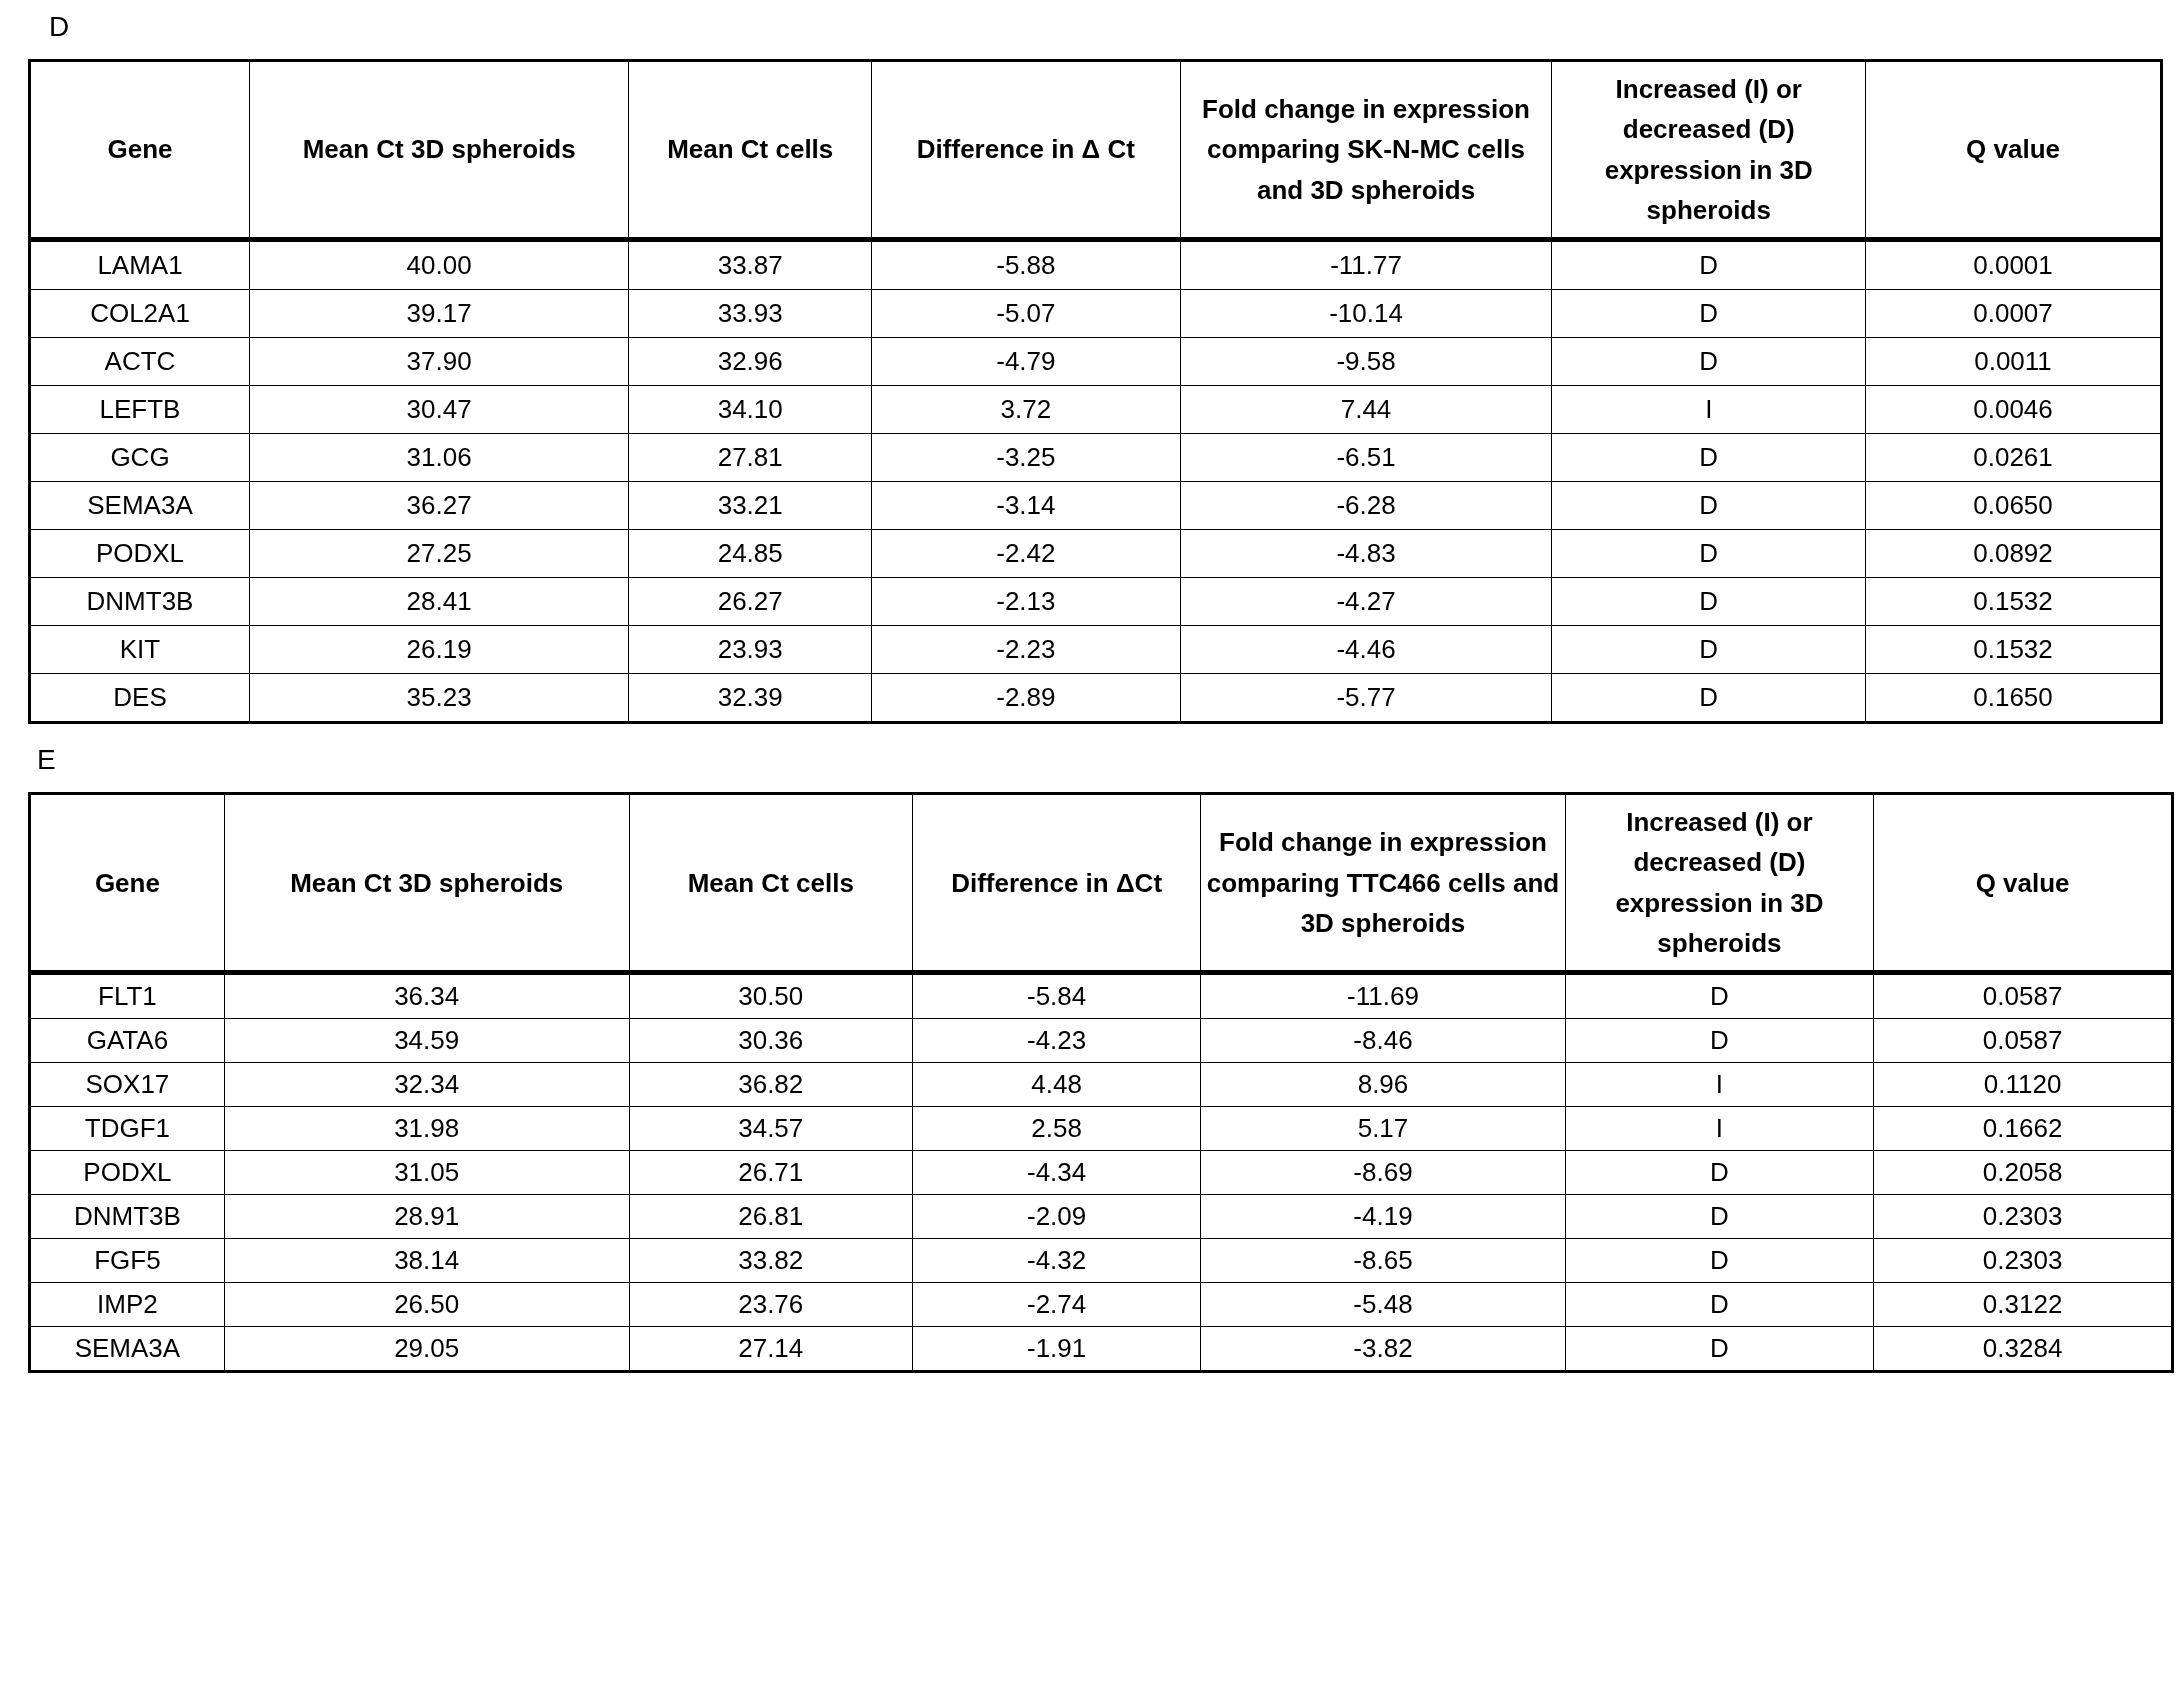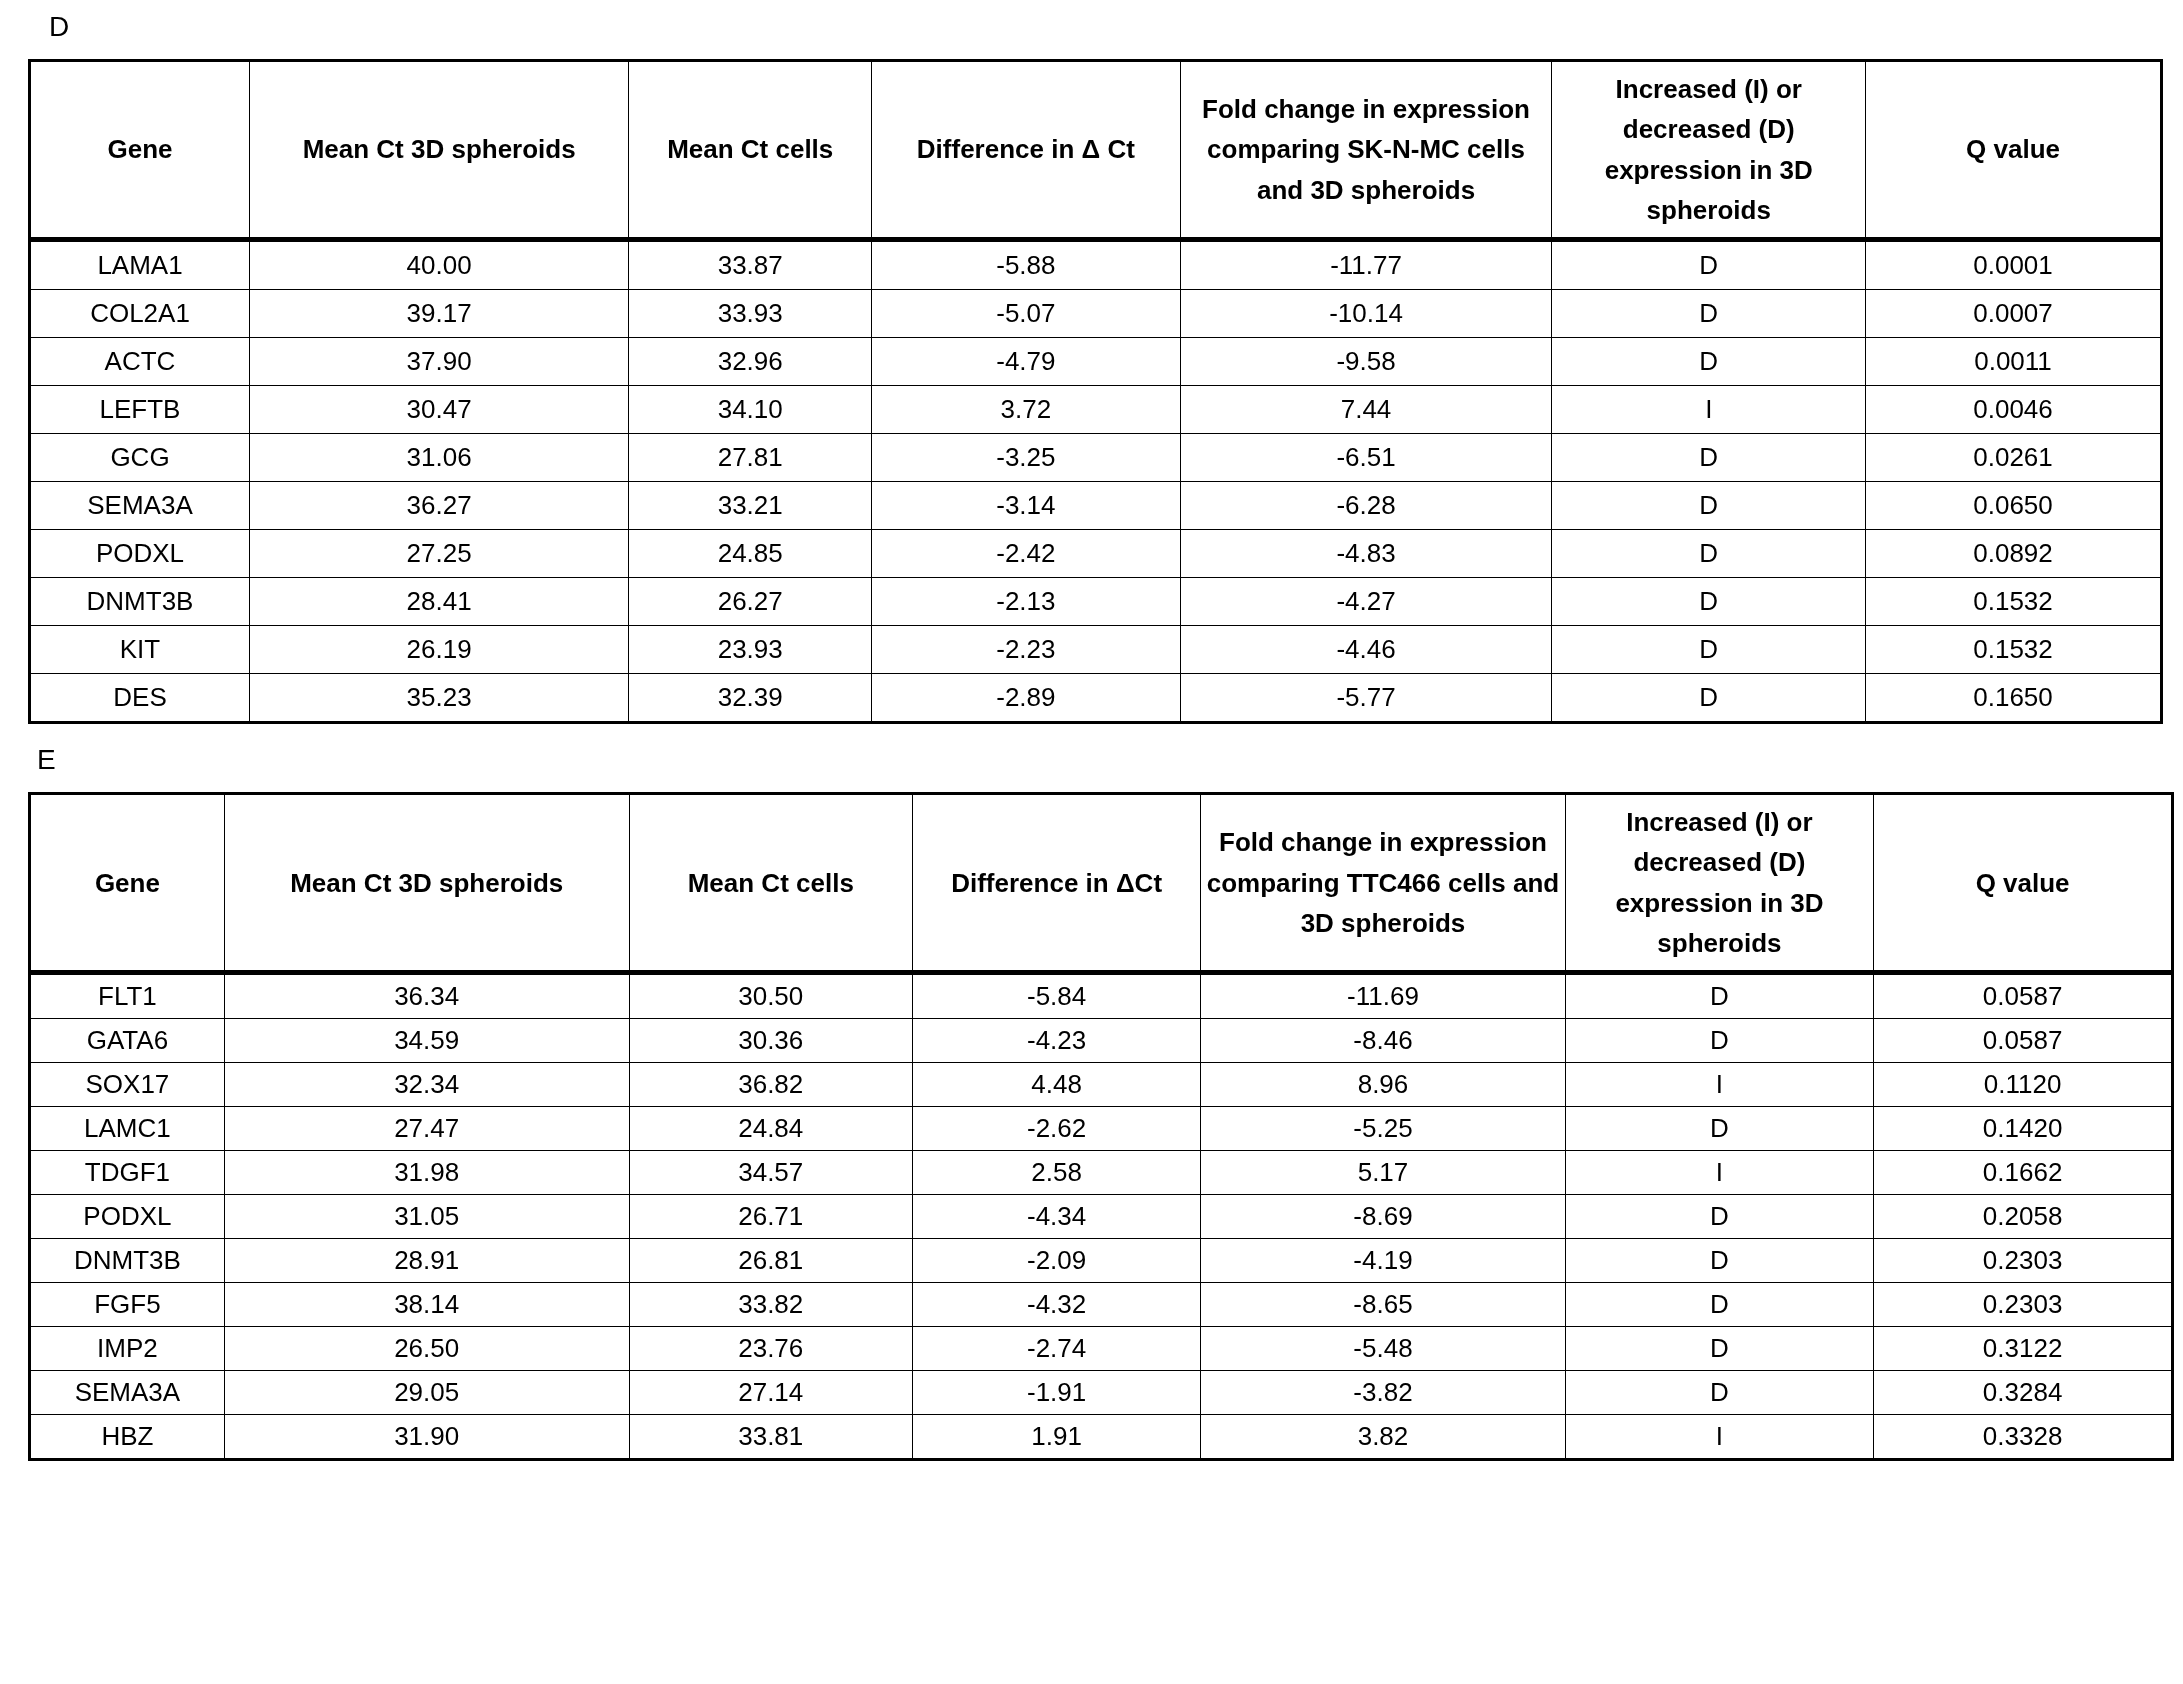--- a/index.html
+++ b/index.html
@@ -243,29 +243,20 @@
           <tr>
             <td>SOX17</td>
             <td>32.34</td>
             <td>36.82</td>
             <td>4.48</td>
             <td>8.96</td>
             <td>I</td>
             <td>0.1120</td>
           </tr>
           <tr>
-            <td>LAMC1</td>
-            <td>27.47</td>
-            <td>24.84</td>
-            <td>-2.62</td>
-            <td>-5.25</td>
-            <td>D</td>
-            <td>0.1420</td>
-          </tr>
-          <tr>
             <td>TDGF1</td>
             <td>31.98</td>
             <td>34.57</td>
             <td>2.58</td>
             <td>5.17</td>
             <td>I</td>
             <td>0.1662</td>
           </tr>
           <tr>
             <td>PODXL</td>
@@ -305,27 +296,18 @@
           </tr>
           <tr>
             <td>SEMA3A</td>
             <td>29.05</td>
             <td>27.14</td>
             <td>-1.91</td>
             <td>-3.82</td>
             <td>D</td>
             <td>0.3284</td>
           </tr>
-          <tr>
-            <td>HBZ</td>
-            <td>31.90</td>
-            <td>33.81</td>
-            <td>1.91</td>
-            <td>3.82</td>
-            <td>I</td>
-            <td>0.3328</td>
-          </tr>
         </tbody>
     </table>
   </section>
 
 </div>
 
 
 </body></html>

